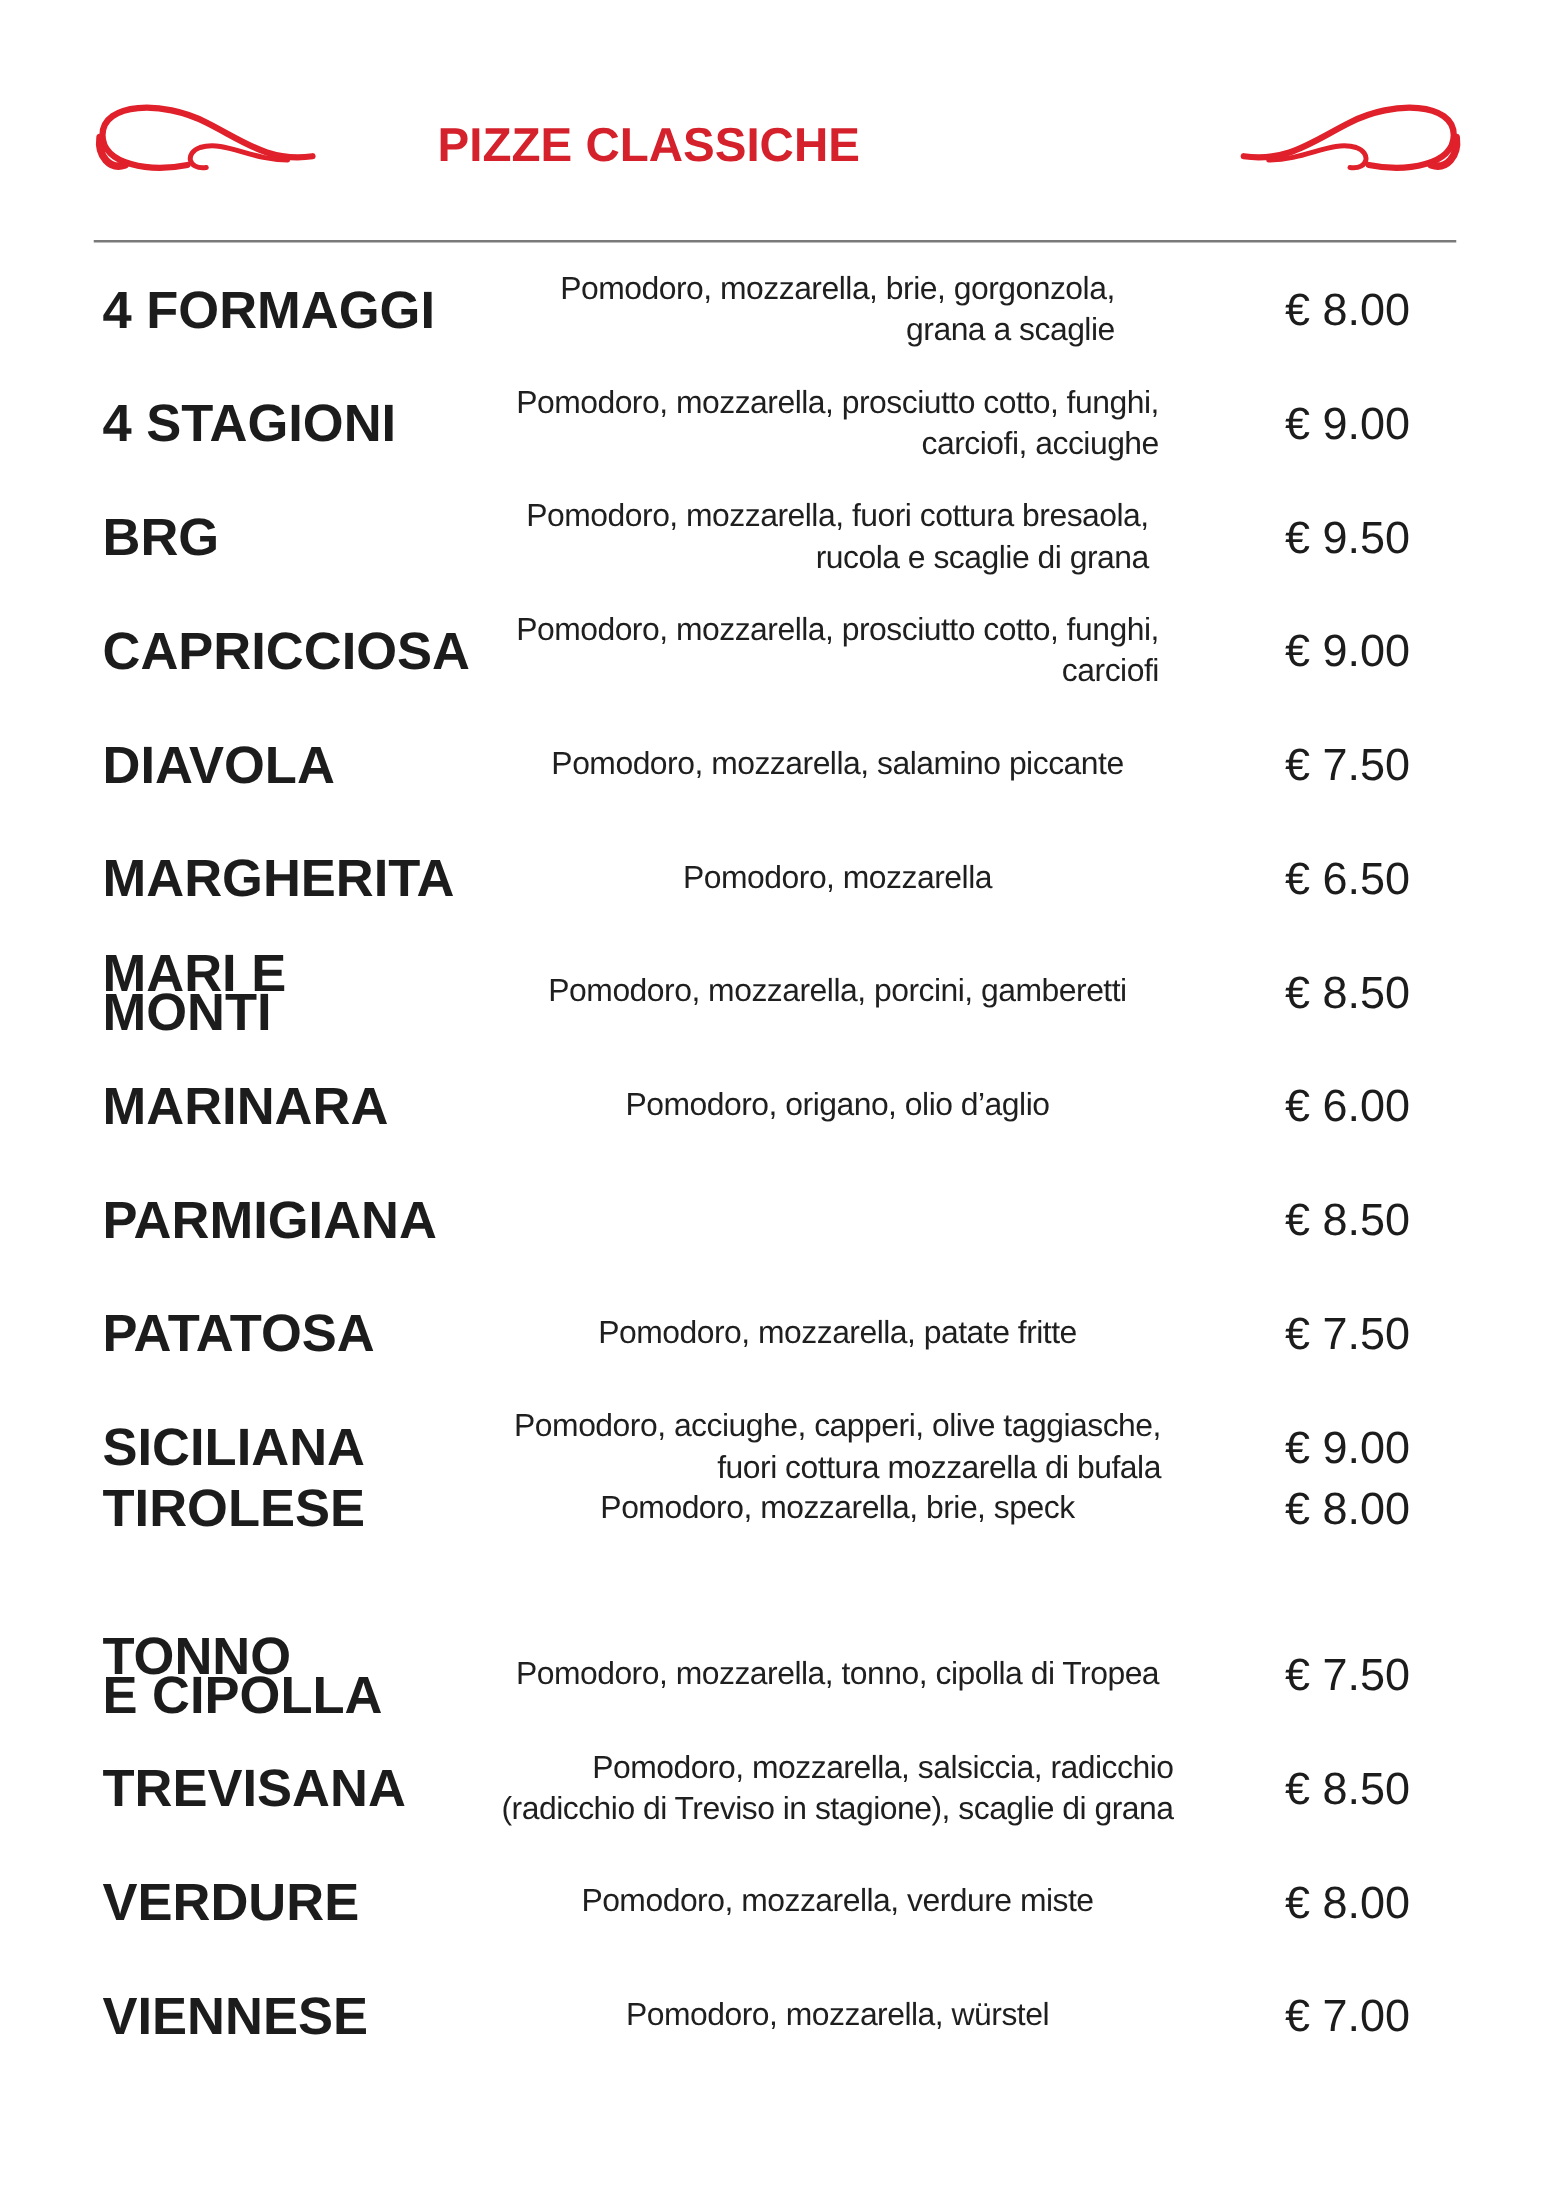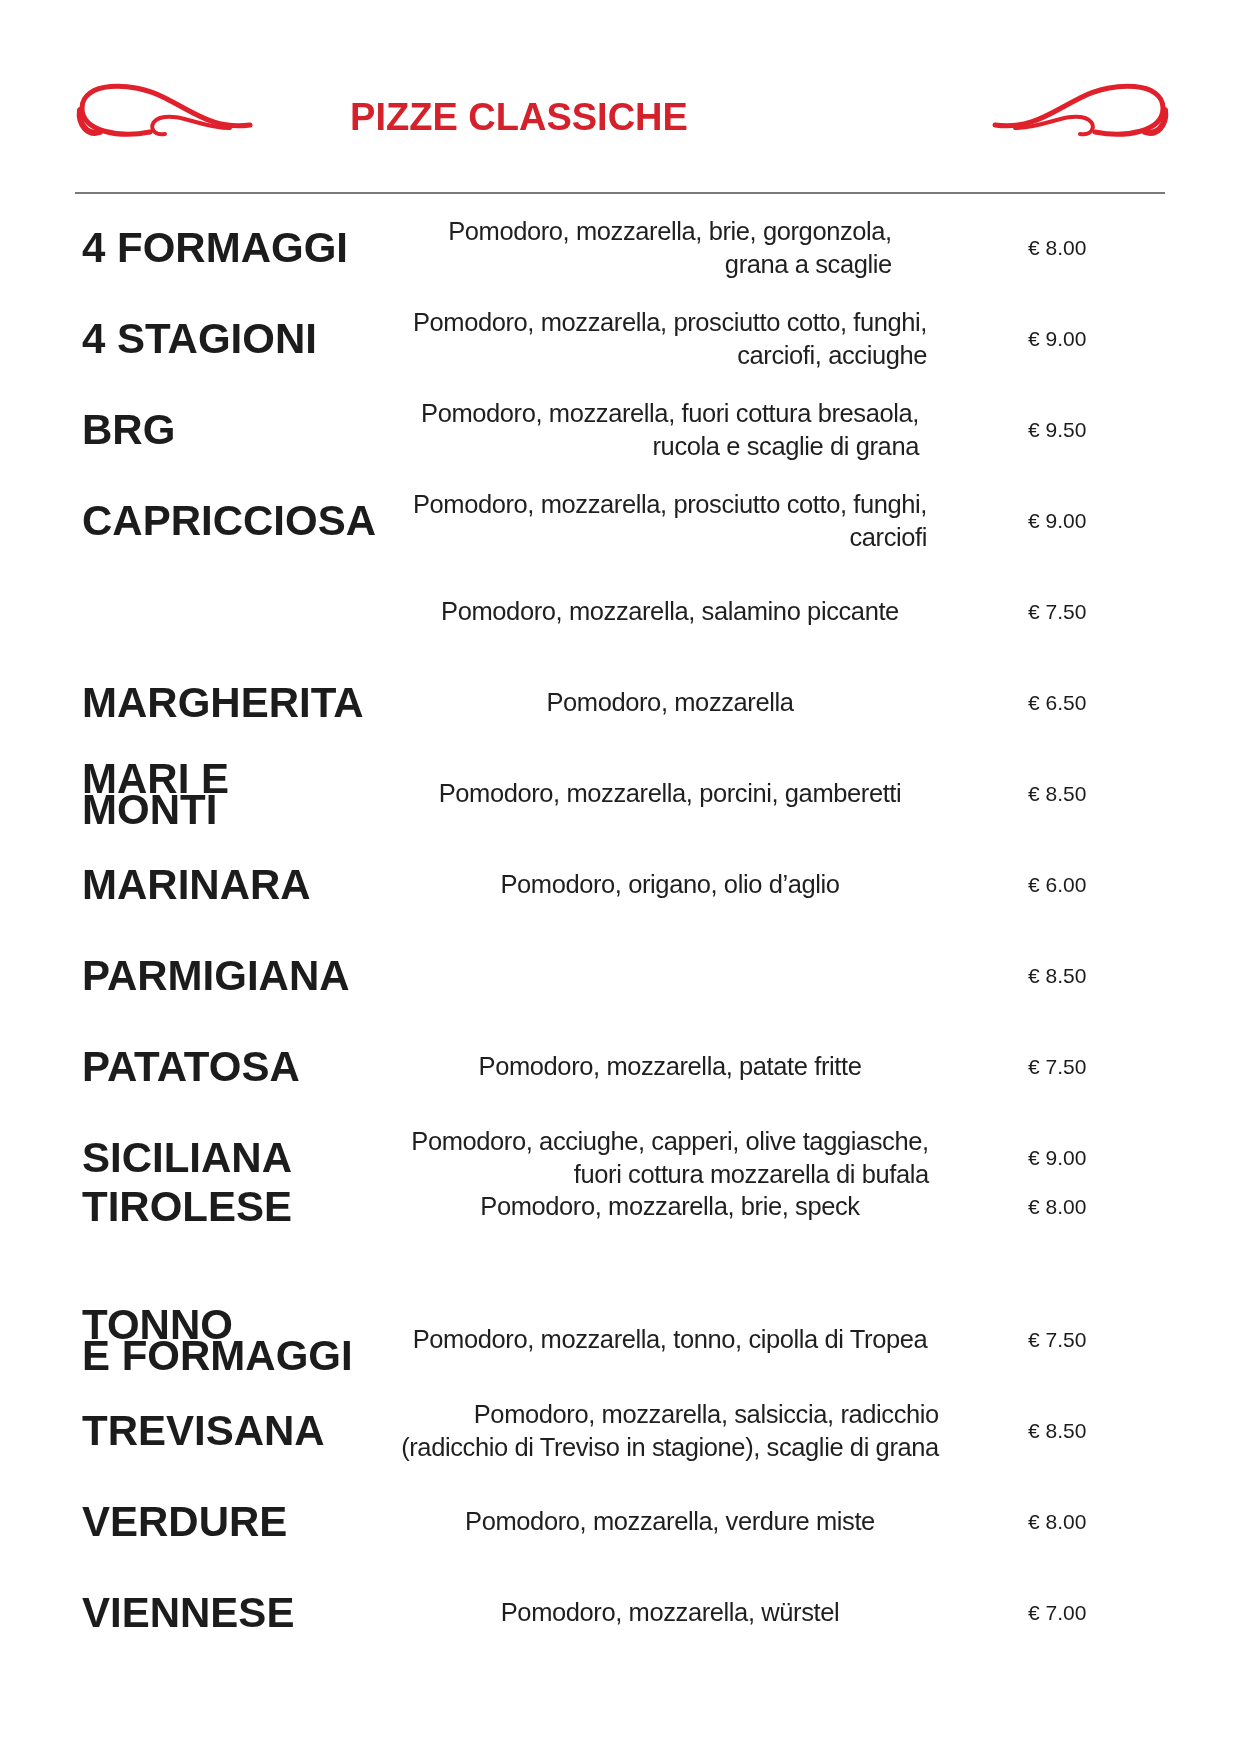--- a/index.html
+++ b/index.html
@@ -14,21 +14,21 @@
     .menu { position: absolute; top: 202px; left: 0; width: 1241px; }
     .row { position: absolute; left: 0; width: 1241px; height: 91px; }
     .name { position: absolute; left: 82px; top: 0; height: 91px; width: 280px;
             display: flex; align-items: center; font-weight: bold; font-size: 42px;
             line-height: 31px; color: #1c1c1c; white-space: pre-line; }
     .desc { position: absolute; left: 345px; width: 650px; top: 0; height: 91px;
             display: flex; align-items: center; justify-content: center; text-align: right;
             font-size: 25.5px; line-height: 33px; color: #1f1f1f; letter-spacing: -0.4px;
             white-space: pre-line; }
     .price { position: absolute; left: 1028px; top: 0; height: 91px; display: flex; align-items: center;
-             font-size: 21px; color: #1c1c1c; }
+             font-size: 36px; color: #1c1c1c; }
   </style>
 </head>
 <body>
 
 <svg class="flourish left" width="190" height="80" viewBox="0 0 190 80">
   <path d="M80 62 C 50 68, 12 62, 12 38 C 12 12, 60 10, 95 28 C 125 43, 145 60, 180 55" fill="none" stroke="#e0202a" stroke-width="5" stroke-linecap="round"></path>
   <path d="M160 58 C 130 58, 110 42, 90 48 C 78 52, 80 66, 95 64" fill="none" stroke="#e0202a" stroke-width="4" stroke-linecap="round"></path>
   <path d="M10 40 C 8 55, 18 66, 30 62" fill="none" stroke="#e0202a" stroke-width="6" stroke-linecap="round"></path>
 </svg>
 
@@ -62,20 +62,21 @@
 rucola e scaglie di grana</div>
     <div class="price">€ 9.50</div>
   </div>
   <div class="row" style="top:273px">
     <div class="name">CAPRICCIOSA</div>
     <div class="desc">Pomodoro, mozzarella, prosciutto cotto, funghi,
 carciofi</div>
     <div class="price">€ 9.00</div>
   </div>
   <div class="row" style="top:364px">
+    <div class="name">DIAVOLA</div>
     <div class="desc">Pomodoro, mozzarella, salamino piccante</div>
     <div class="price">€ 7.50</div>
   </div>
   <div class="row" style="top:455px">
     <div class="name">MARGHERITA</div>
     <div class="desc">Pomodoro, mozzarella</div>
     <div class="price">€ 6.50</div>
   </div>
   <div class="row" style="top:546px">
     <div class="name">MARI E MONTI</div>
@@ -102,21 +103,21 @@
 fuori cottura mozzarella di bufala</div>
     <div class="price">€ 9.00</div>
   </div>
   <div class="row" style="top:959px">
     <div class="name">TIROLESE</div>
     <div class="desc">Pomodoro, mozzarella, brie, speck</div>
     <div class="price">€ 8.00</div>
   </div>
   <div class="row" style="top:1092px">
     <div class="name">TONNO
-E FORMAGGI</div>
+E CIPOLLA</div>
     <div class="desc">Pomodoro, mozzarella, tonno, cipolla di Tropea</div>
     <div class="price">€ 7.50</div>
   </div>
   <div class="row" style="top:1183px">
     <div class="name">TREVISANA</div>
     <div class="desc">Pomodoro, mozzarella, salsiccia, radicchio
 (radicchio di Treviso in stagione), scaglie di grana</div>
     <div class="price">€ 8.50</div>
   </div>
   <div class="row" style="top:1274px">

